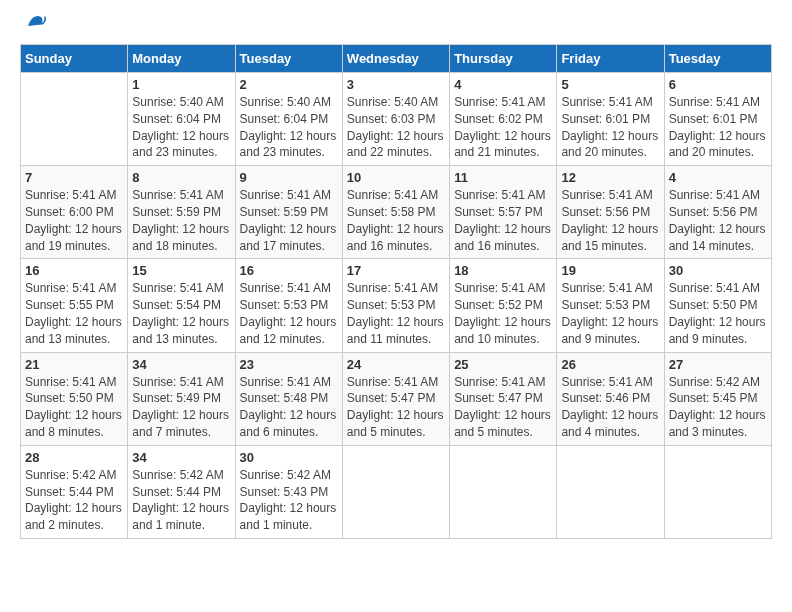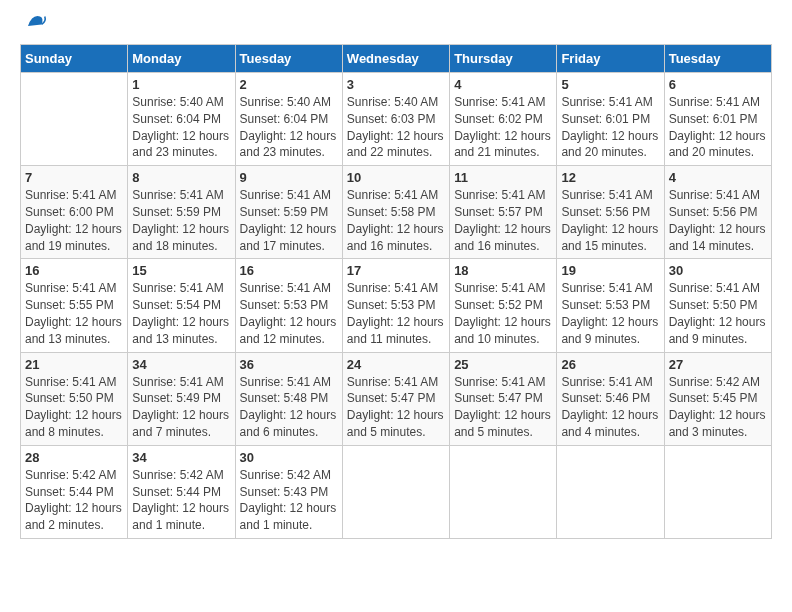--- a/index.html
+++ b/index.html
@@ -284,21 +284,21 @@
 and 8 minutes.</div>
         </td>
         <td>
           <span class="day-num">34</span>
           <div class="day-info">Sunrise: 5:41 AM
 Sunset: 5:49 PM
 Daylight: 12 hours
 and 7 minutes.</div>
         </td>
         <td>
-          <span class="day-num">36</span>
+          <span class="day-num">23</span>
           <div class="day-info">Sunrise: 5:41 AM
 Sunset: 5:48 PM
 Daylight: 12 hours
 and 6 minutes.</div>
         </td>
         <td>
           <span class="day-num">24</span>
           <div class="day-info">Sunrise: 5:41 AM
 Sunset: 5:47 PM
 Daylight: 12 hours

